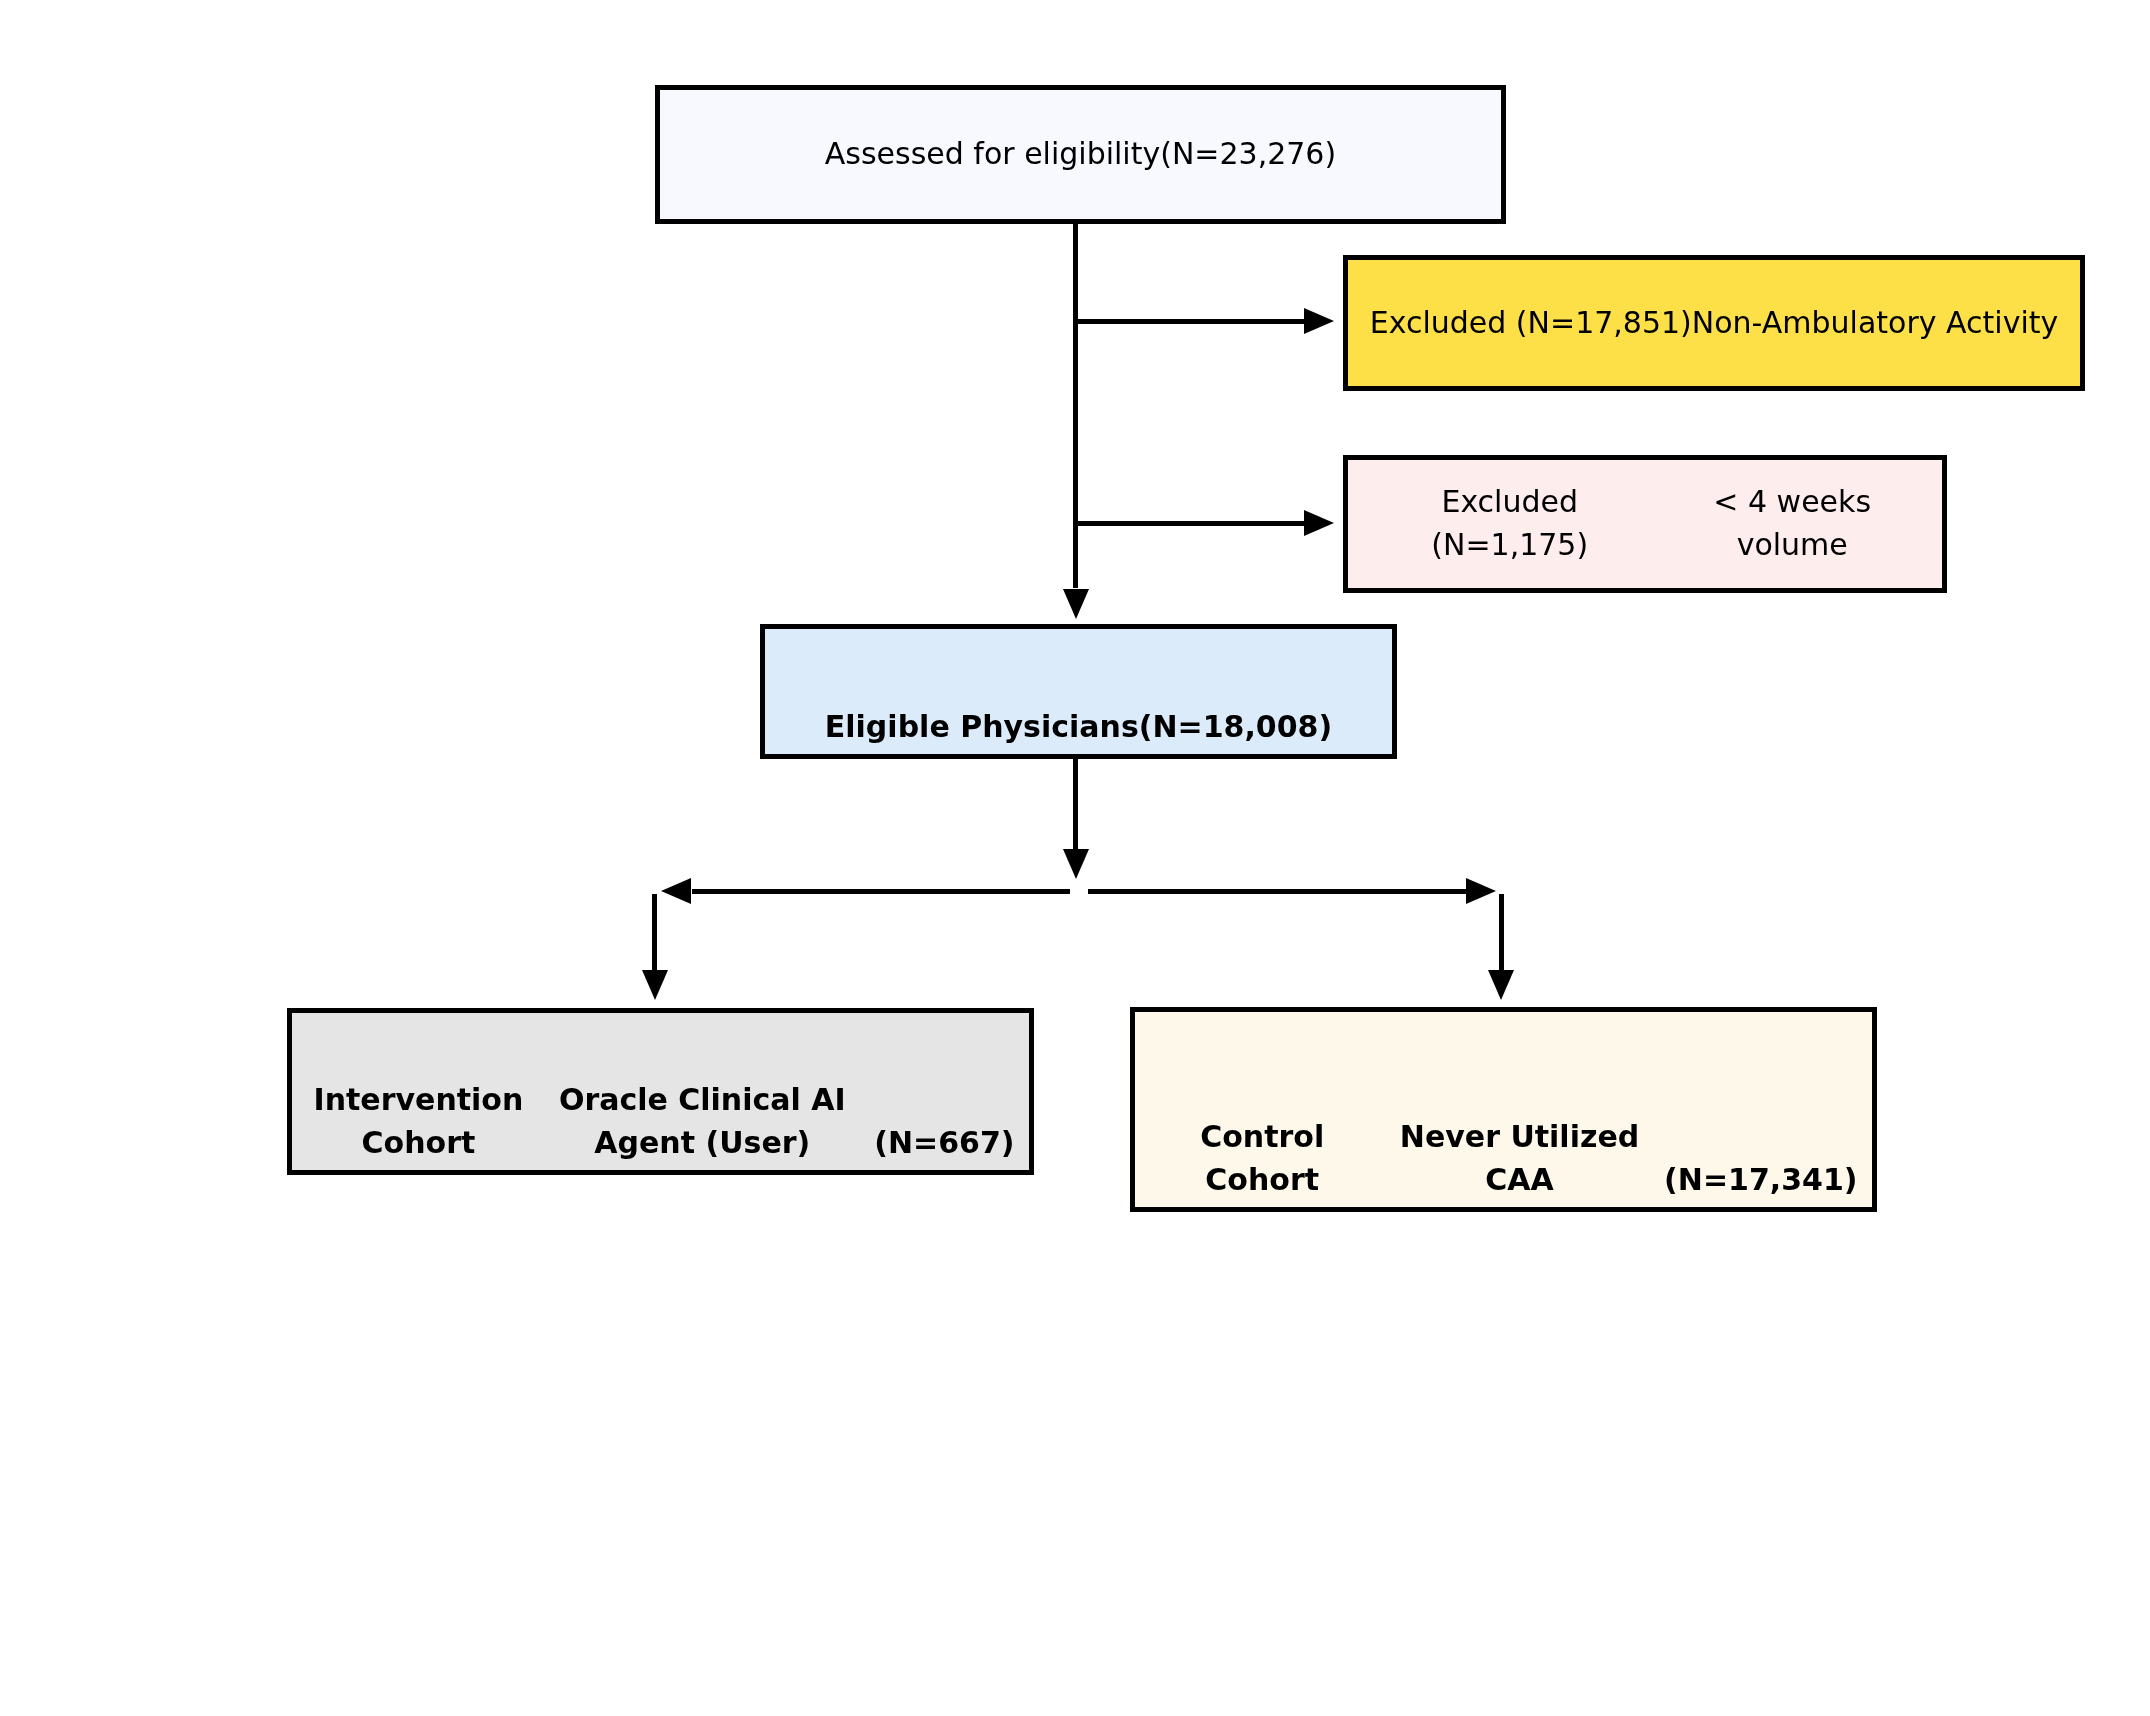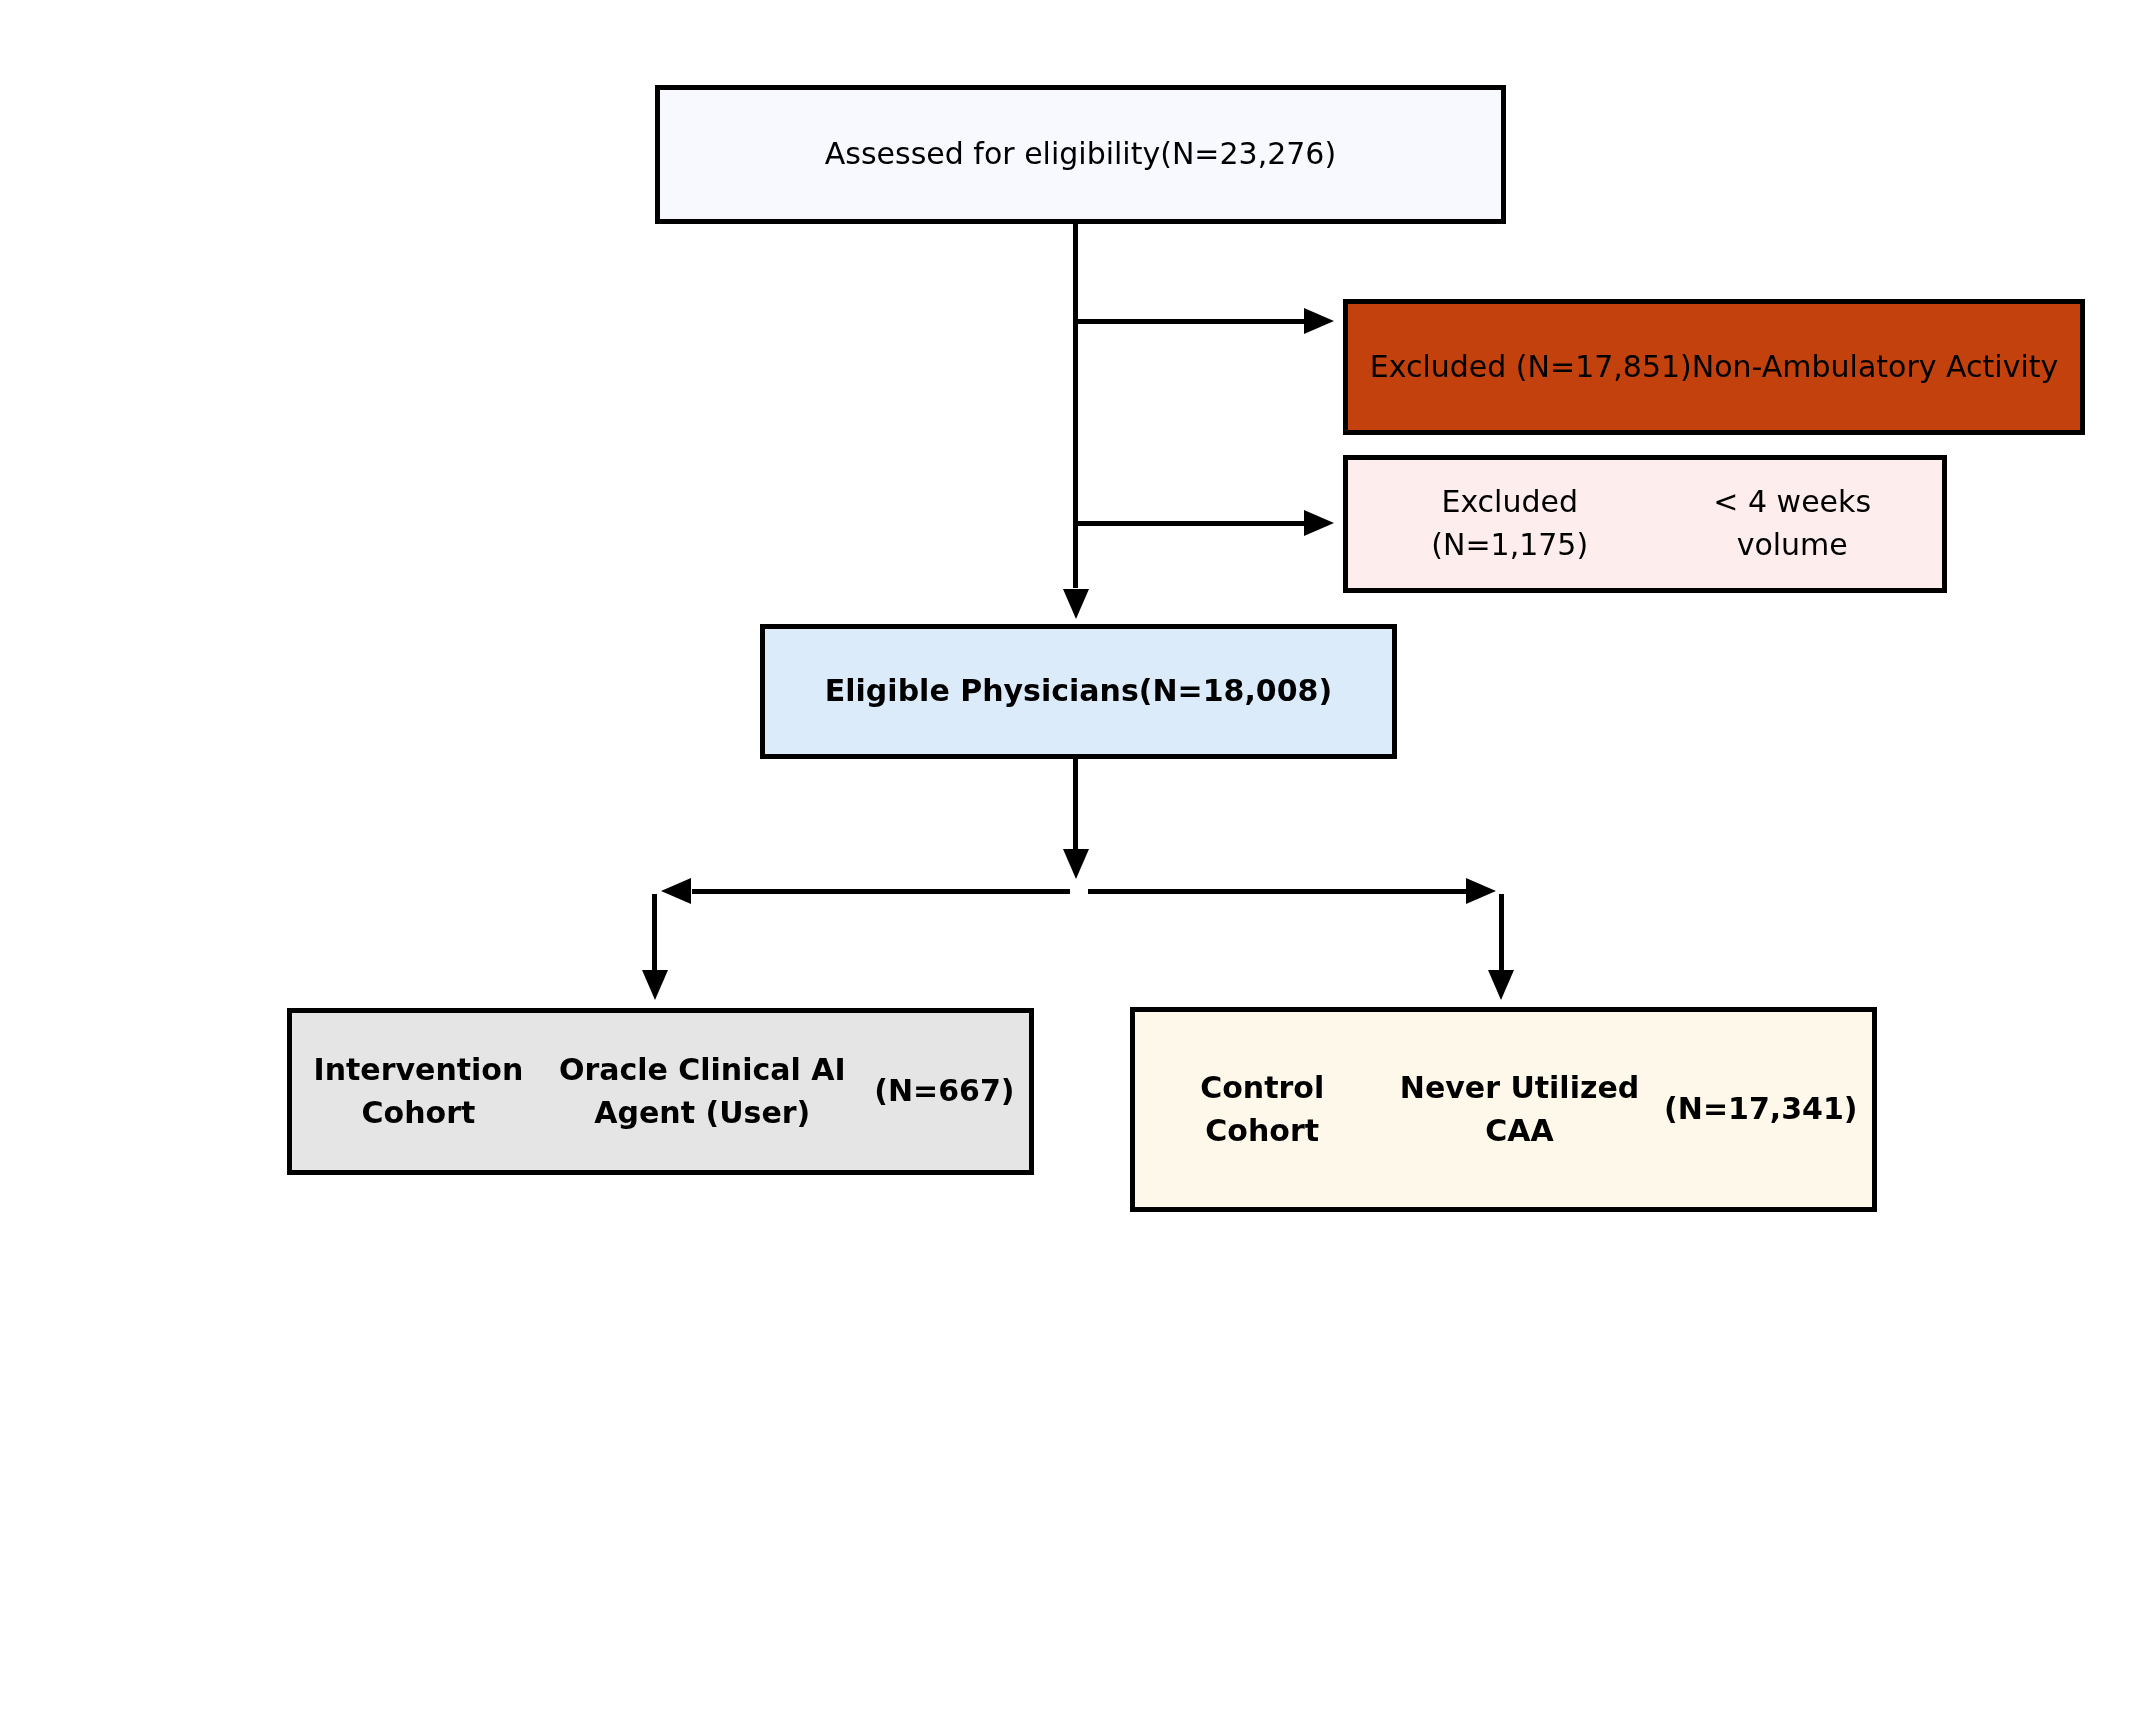--- a/index.html
+++ b/index.html
@@ -21,21 +21,21 @@
     box-sizing: border-box;
     border: 5px solid #000000;
     display: flex;
     align-items: center;
     justify-content: center;
     text-align: center;
     font-size: 30px;
     line-height: 1.42;
     padding: 5.8px 14.5px;
   }
-  .box.bold { font-weight: bold; }
+  .box.bold { font-weight: bold; align-items: flex-end; }
   .hline, .vline {
     position: absolute;
     background: #000000;
   }
   .arrowhead {
     position: absolute;
     width: 0;
     height: 0;
   }
   .arrowhead.down {
@@ -57,21 +57,21 @@
 </head>
 <body>
 
 <div id="canvas">
 
   <div class="box" style="left: 655px; top: 85px; width: 851px; height: 139px; background: rgb(248, 248, 255);">
     <div>Assessed for eligibility</div>
     <div>(N=23,276)</div>
   </div>
 
-  <div class="box" style="left: 1343px; top: 255px; width: 742px; height: 136px; background: #c2410c; margin-top: 44px;">
+  <div class="box" style="left: 1343px; top: 255px; width: 742px; height: 136px; background: #fde047;">
     <div>Excluded (N=17,851)</div>
     <div>Non-Ambulatory Activity</div>
   </div>
 
   <div class="box" style="left: 1343px; top: 455px; width: 604px; height: 138px; background: rgb(253, 237, 236);">
     <div>Excluded (N=1,175)</div>
     <div>&lt; 4 weeks volume</div>
   </div>
 
   <div class="box bold" style="left: 760px; top: 624px; width: 637px; height: 135px; background: rgb(220, 235, 250);">

